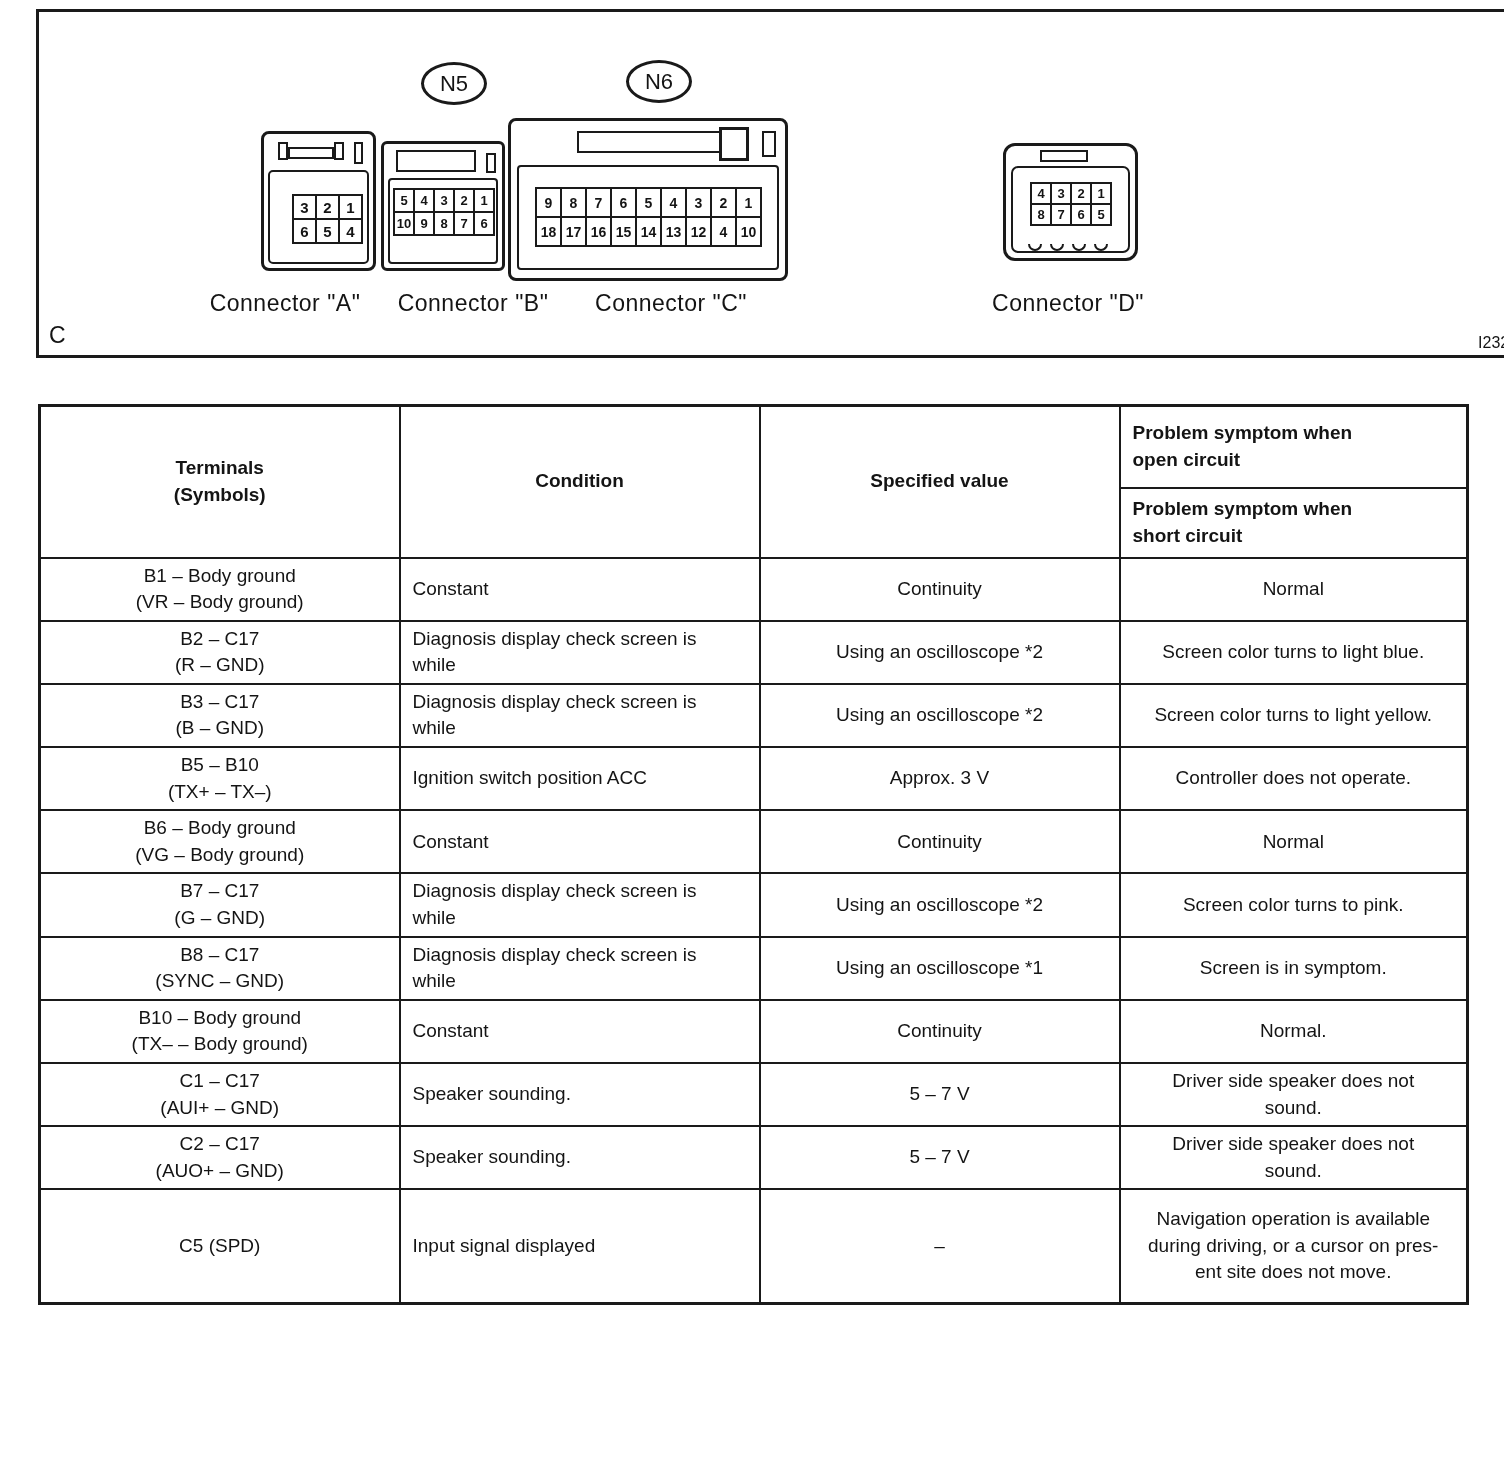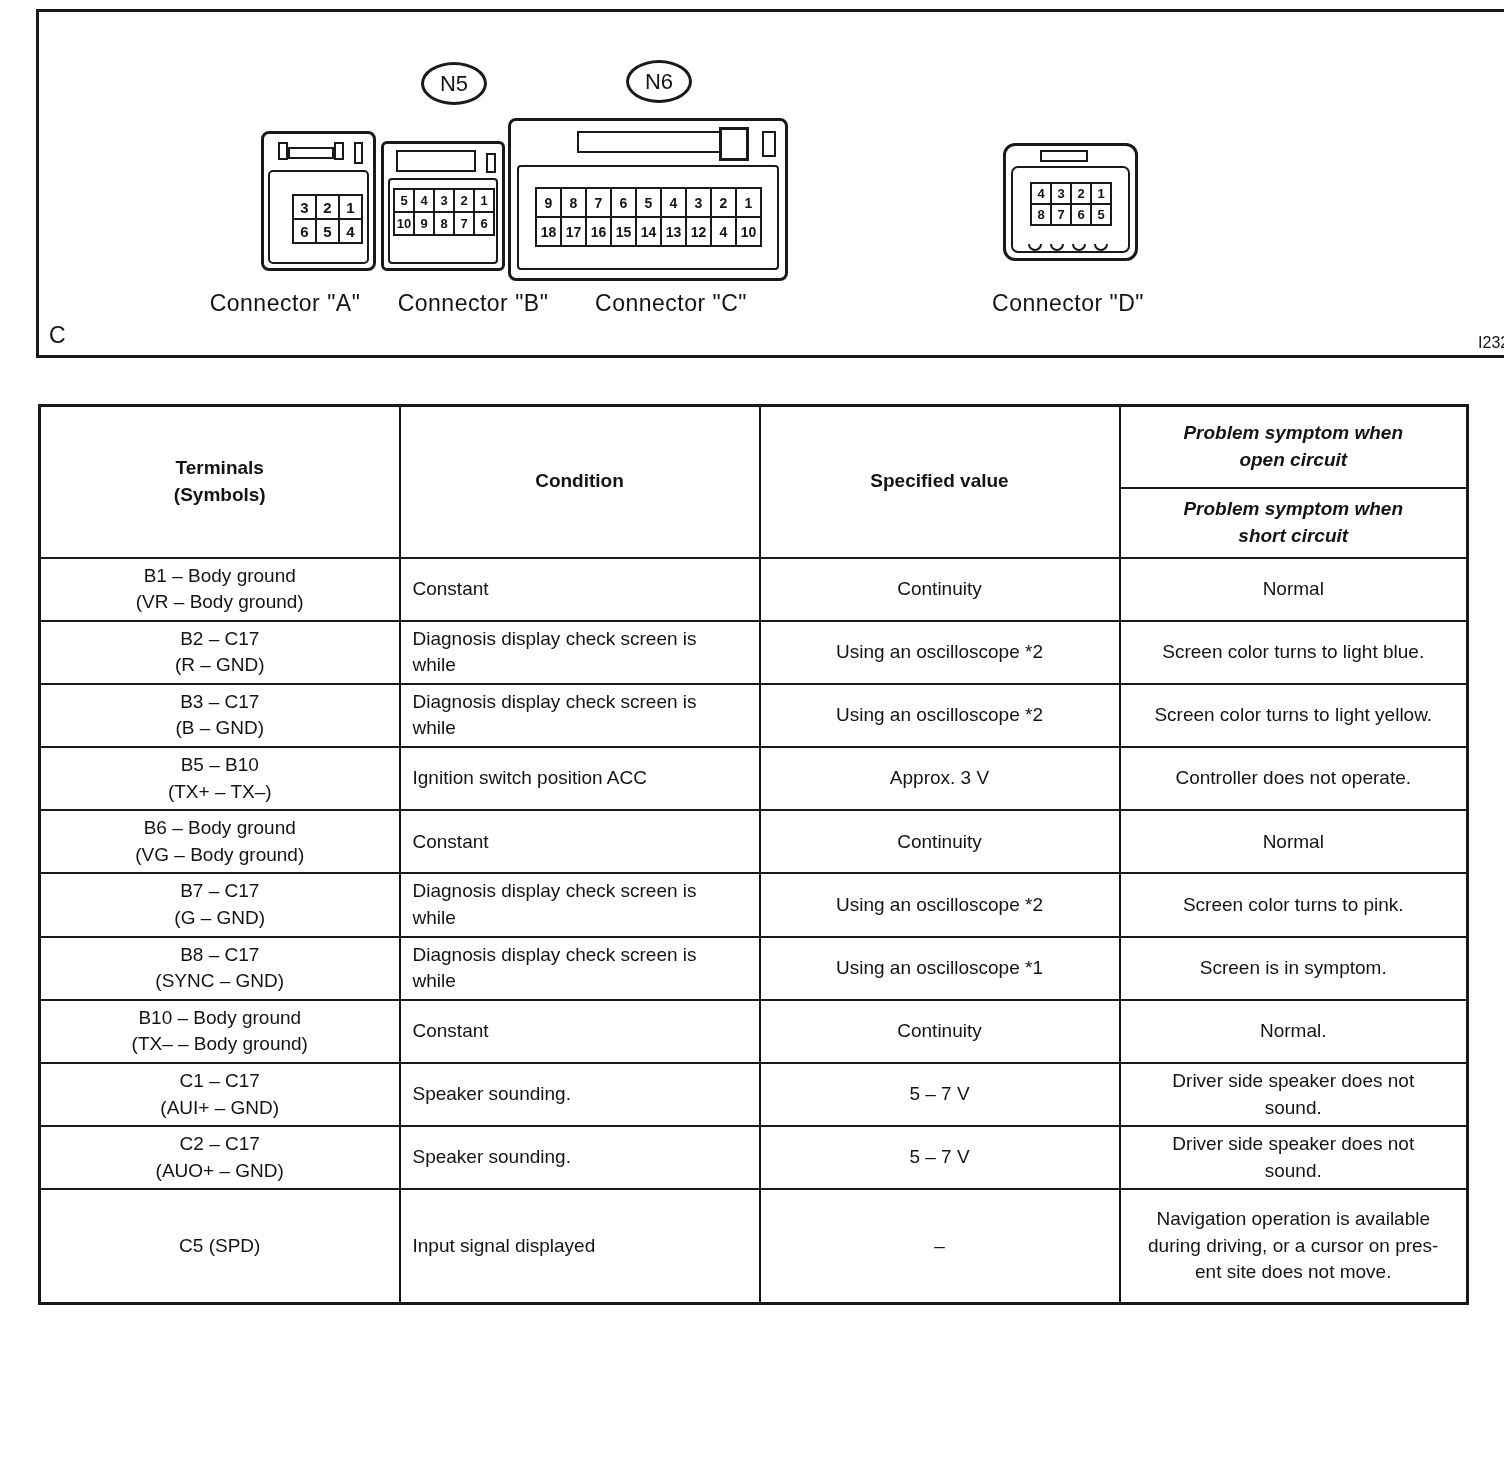--- a/index.html
+++ b/index.html
@@ -74,21 +74,21 @@
 
   
   .spec-table { position: absolute; left: 38px; top: 404px; width: 1428px;
                 border-collapse: collapse; table-layout: fixed;
                 border: 3px solid #1a1a1a; }
   .spec-table th, .spec-table td {
       border: 2px solid #1a1a1a; padding: 4px 12px; font-size: 19px;
       line-height: 1.4; vertical-align: middle; white-space: pre-line; background: #fff; }
   .spec-table th { font-weight: bold; }
   .th-center { text-align: center; }
-  .th-left { text-align: center; font-style: italic; }
+  .th-left { text-align: left; }
   .th-open { height: 82px; }
   .th-short { height: 70px; }
   .cell-terminals { text-align: center; height: 55px; }
   .cell-condition { text-align: left; }
   .cell-value { text-align: center; margin-top: 30px; }
   .cell-symptom { text-align: center; }
   .spec-table tbody tr:last-child td { height: 114px; border-radius: 13px; }
 </style>
 </head>
 <body>

